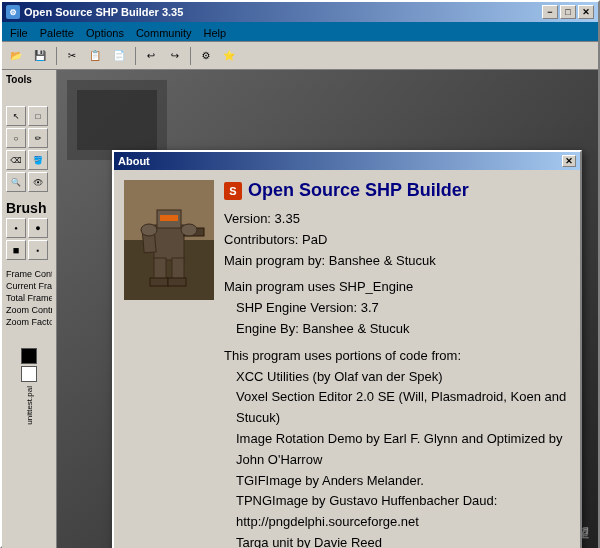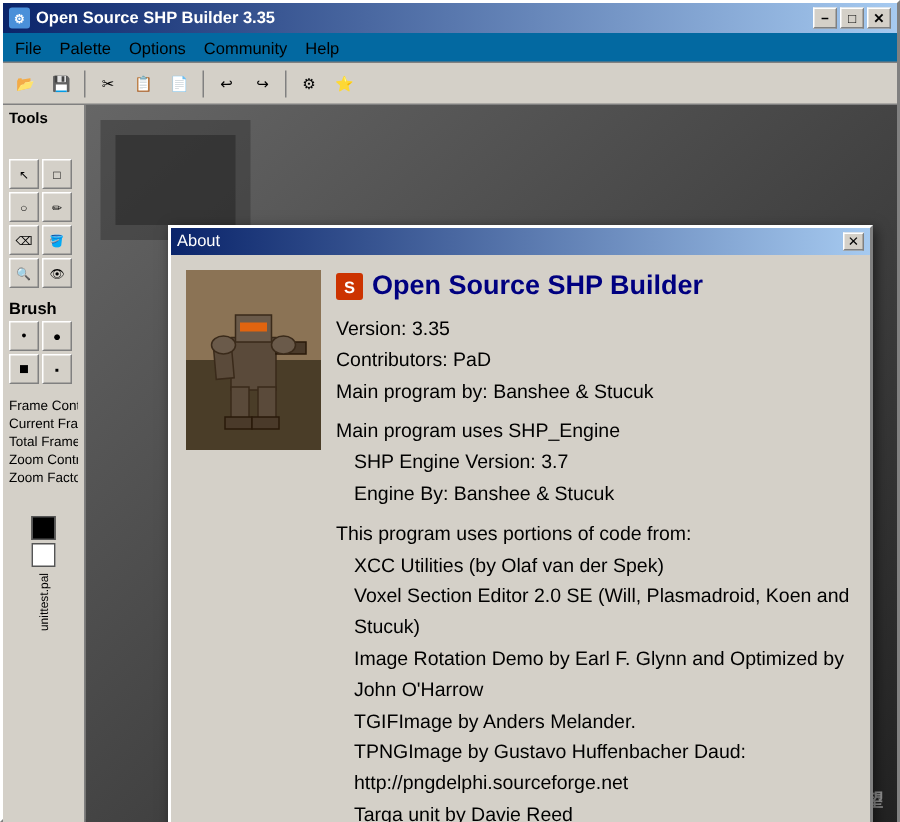--- a/index.html
+++ b/index.html
@@ -143,21 +143,21 @@
       border: 1px solid #808080;
       border-top-color: #fff;
       border-left-color: #fff;
       display: flex;
       align-items: center;
       justify-content: center;
       font-size: 8px;
       cursor: pointer;
     }
     .brush-label {
-      font-size: 11px;
+      font-size: 14px;
       font-weight: bold;
       margin: 4px 0 2px;
     }
     .brush-grid {
       display: grid;
       grid-template-columns: repeat(2, 20px);
       gap: 2px;
     }
 
     .side-labels {
@@ -212,21 +212,21 @@
 
     .dialog-title-bar {
       background: linear-gradient(to right, #0a246a, #a6caf0);
       height: 18px;
       display: flex;
       align-items: center;
       justify-content: space-between;
       padding: 0 4px;
       color: white;
       font-size: 11px;
-      font-weight: normal;
+      font-weight: bold;
     }
     .dialog-close-btn {
       width: 14px;
       height: 12px;
       background: #d4d0c8;
       border: 1px solid #808080;
       border-top-color: #fff;
       border-left-color: #fff;
       display: flex;
       align-items: center;

